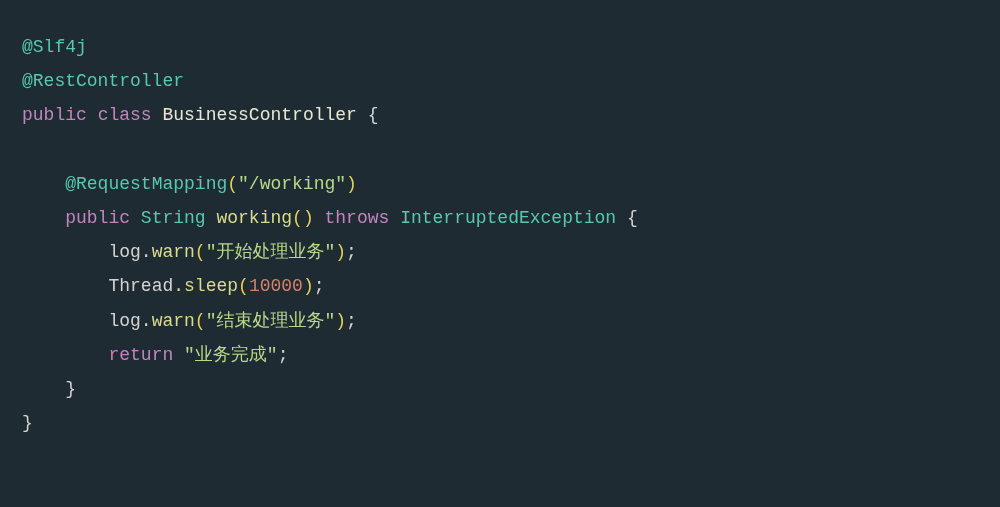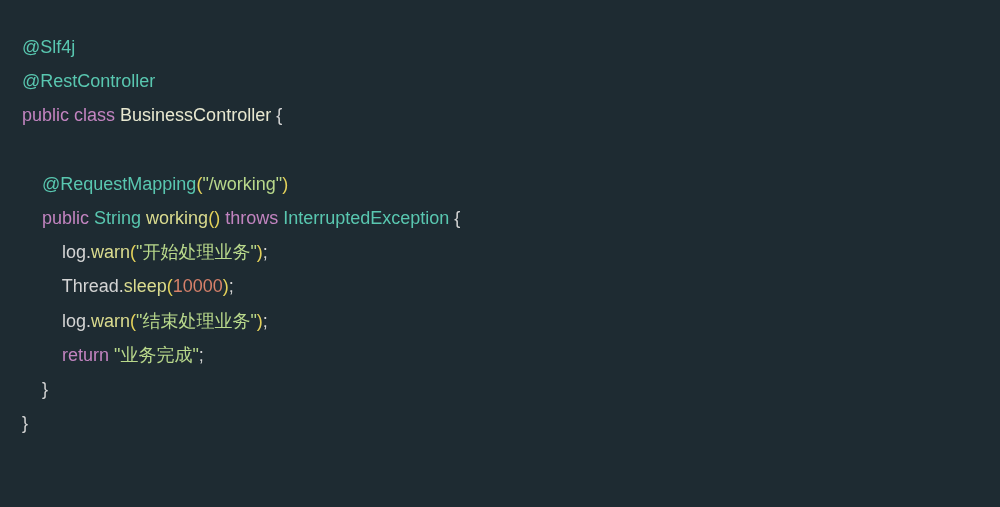--- a/index.html
+++ b/index.html
@@ -14,21 +14,21 @@
       font-family: 'Menlo', 'Monaco', 'Consolas', monospace;
       font-size: 18px;
       line-height: 1.9;
       padding: 30px 22px;
       color: #d4d4d4;
       overflow: hidden;
       border-radius: 8px;
     }
     pre {
       white-space: pre;
-      font-family: Liberation Sans, sans-serif;
+      font-family: Liberation Mono, monospace;
     }
     .annotation { color: #59c7b0; }
     .keyword { color: #c284c0; }
     .type { color: #59c7b0; }
     .classname { color: #e8e8d0; }
     .method { color: #dadb8f; }
     .string { color: #b8d88b; }
     .number { color: #d6806a; }
     .punct { color: #d4d4d4; }
     .ident { color: #d4d4d4; }

